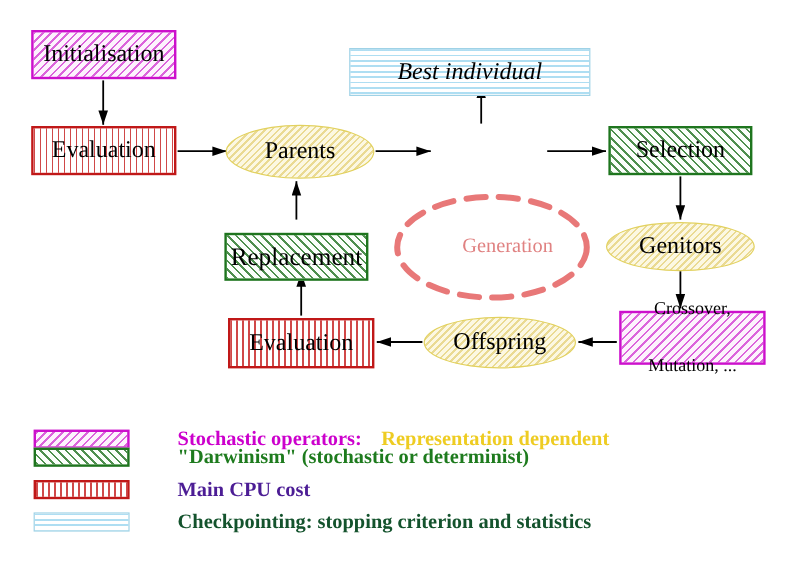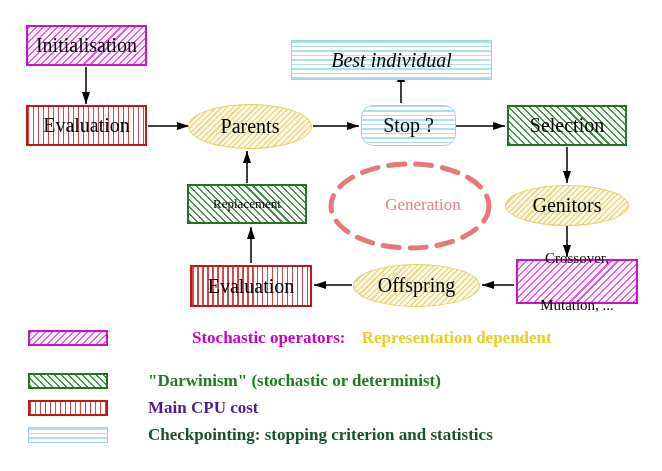--- a/index.html
+++ b/index.html
@@ -59,42 +59,41 @@
   </svg>
 
   <div class="node rect hatch-magenta" style="left:26px;top:25px;width:121px;height:41px;">Initialisation</div>
 
   <div class="node rect stripe-red" style="left:26px;top:105px;width:121px;height:41px;">Evaluation</div>
 
   <div class="node ellipse hatch-yellow" style="left:188px;top:104px;width:124px;height:45px;">Parents</div>
 
   <div class="node rect stripe-cyan" style="left:291px;top:40px;width:201px;height:40px;font-style:italic;">Best individual</div>
 
-  <div class="node rect stripe-cyan rounded" style="left:361px;top:105px;width:95px;height:41px;">Stop ?</div>
 
   <div class="node rect hatch-green" style="left:507px;top:105px;width:120px;height:41px;">Selection</div>
 
   <div class="node ellipse hatch-yellow" style="left:505px;top:185px;width:124px;height:41px;">Genitors</div>
 
   <div class="node rect hatch-magenta two-line" style="left:516px;top:259px;width:122px;height:45px;flex-direction:column;">
     <span>Crossover,</span>
     <span>Mutation, ...</span>
   </div>
 
   <div class="node ellipse hatch-yellow" style="left:353px;top:264px;width:127px;height:43px;">Offspring</div>
 
   <div class="node rect stripe-red" style="left:190px;top:265px;width:122px;height:42px;">Evaluation</div>
 
-  <div class="node rect hatch-green" style="left:187px;top:184px;width:120px;height:40px;font-size:13px;">Replacement</div>
+  <div class="node rect hatch-green" style="left:187px;top:194px;width:120px;height:40px;font-size:21px;">Replacement</div>
 
   <div id="generation-label">Generation</div>
 
   <div>
 
-    <div class="legend-row" style="top:329px;gap:44px;">
+    <div class="legend-row" style="top:357px;">
       <div class="swatch hatch-magenta"></div>
       <div class="legend-text">
         <span style="color: rgb(204, 0, 204);">Stochastic operators:</span>
         <span style="color: rgb(238, 204, 34);">Representation dependent</span>
       </div>
     </div>
 
     <div class="legend-row" style="top:372px;">
       <div class="swatch hatch-green"></div>
       <div class="legend-text">

